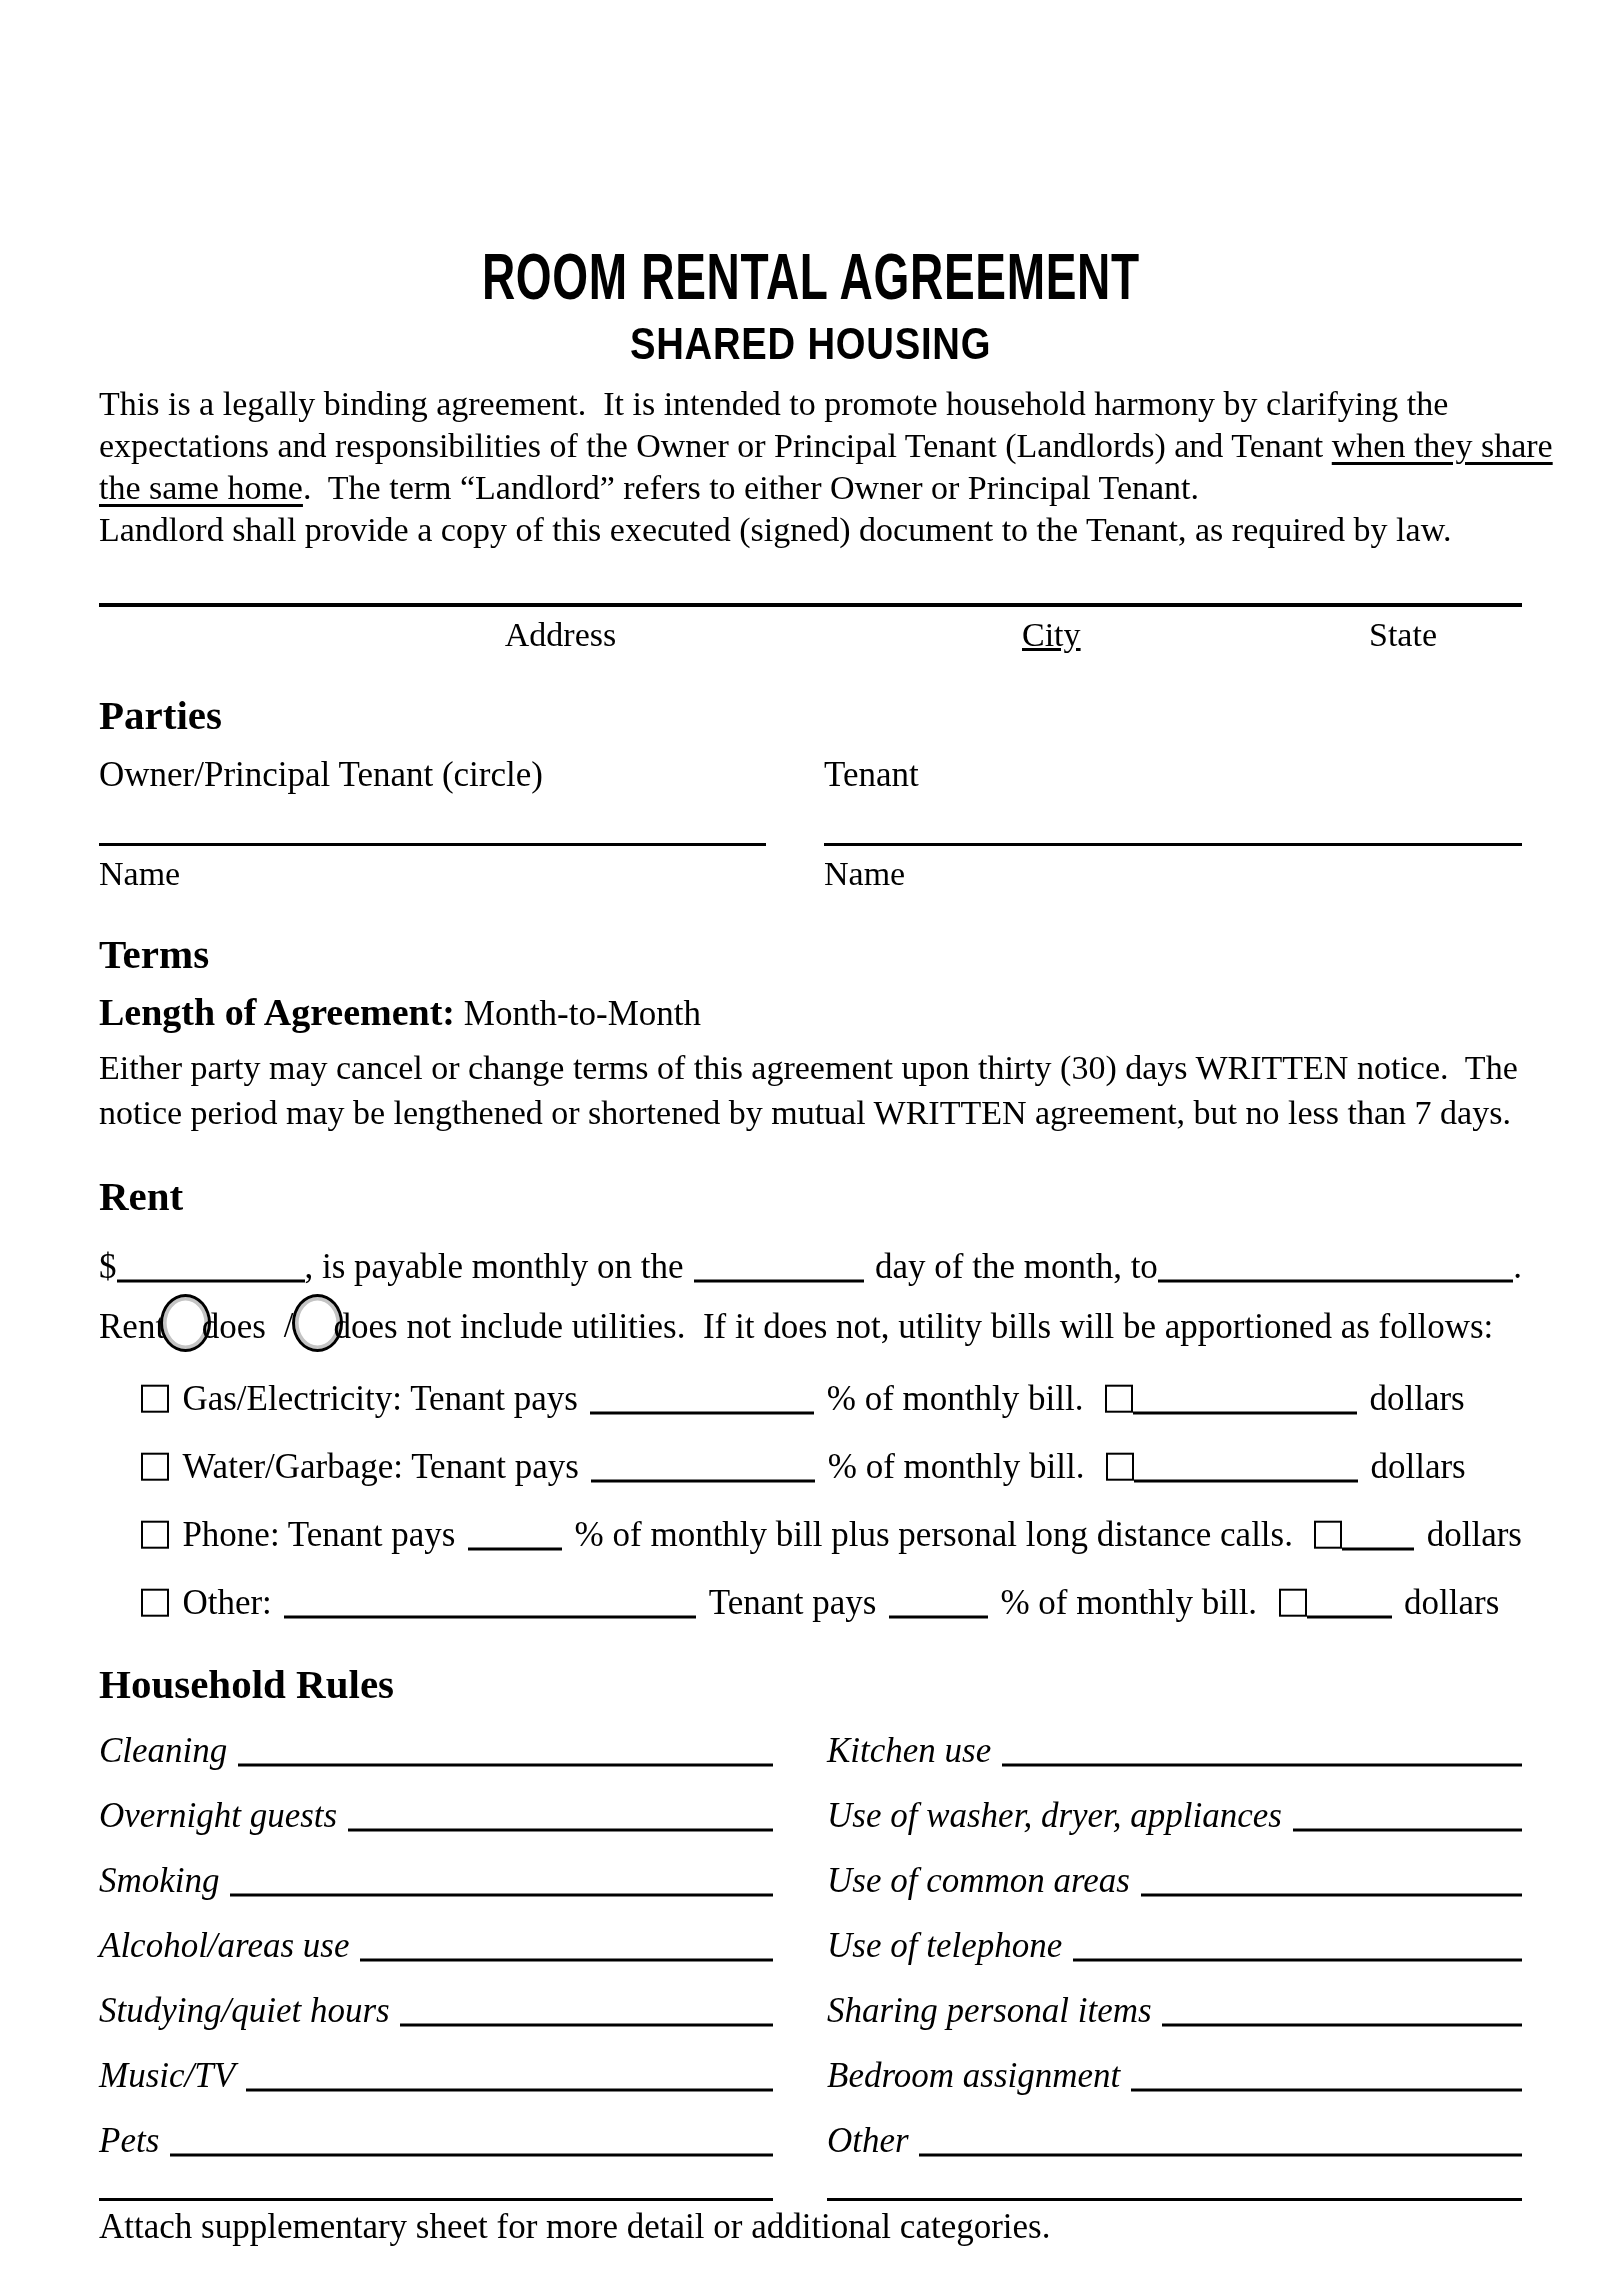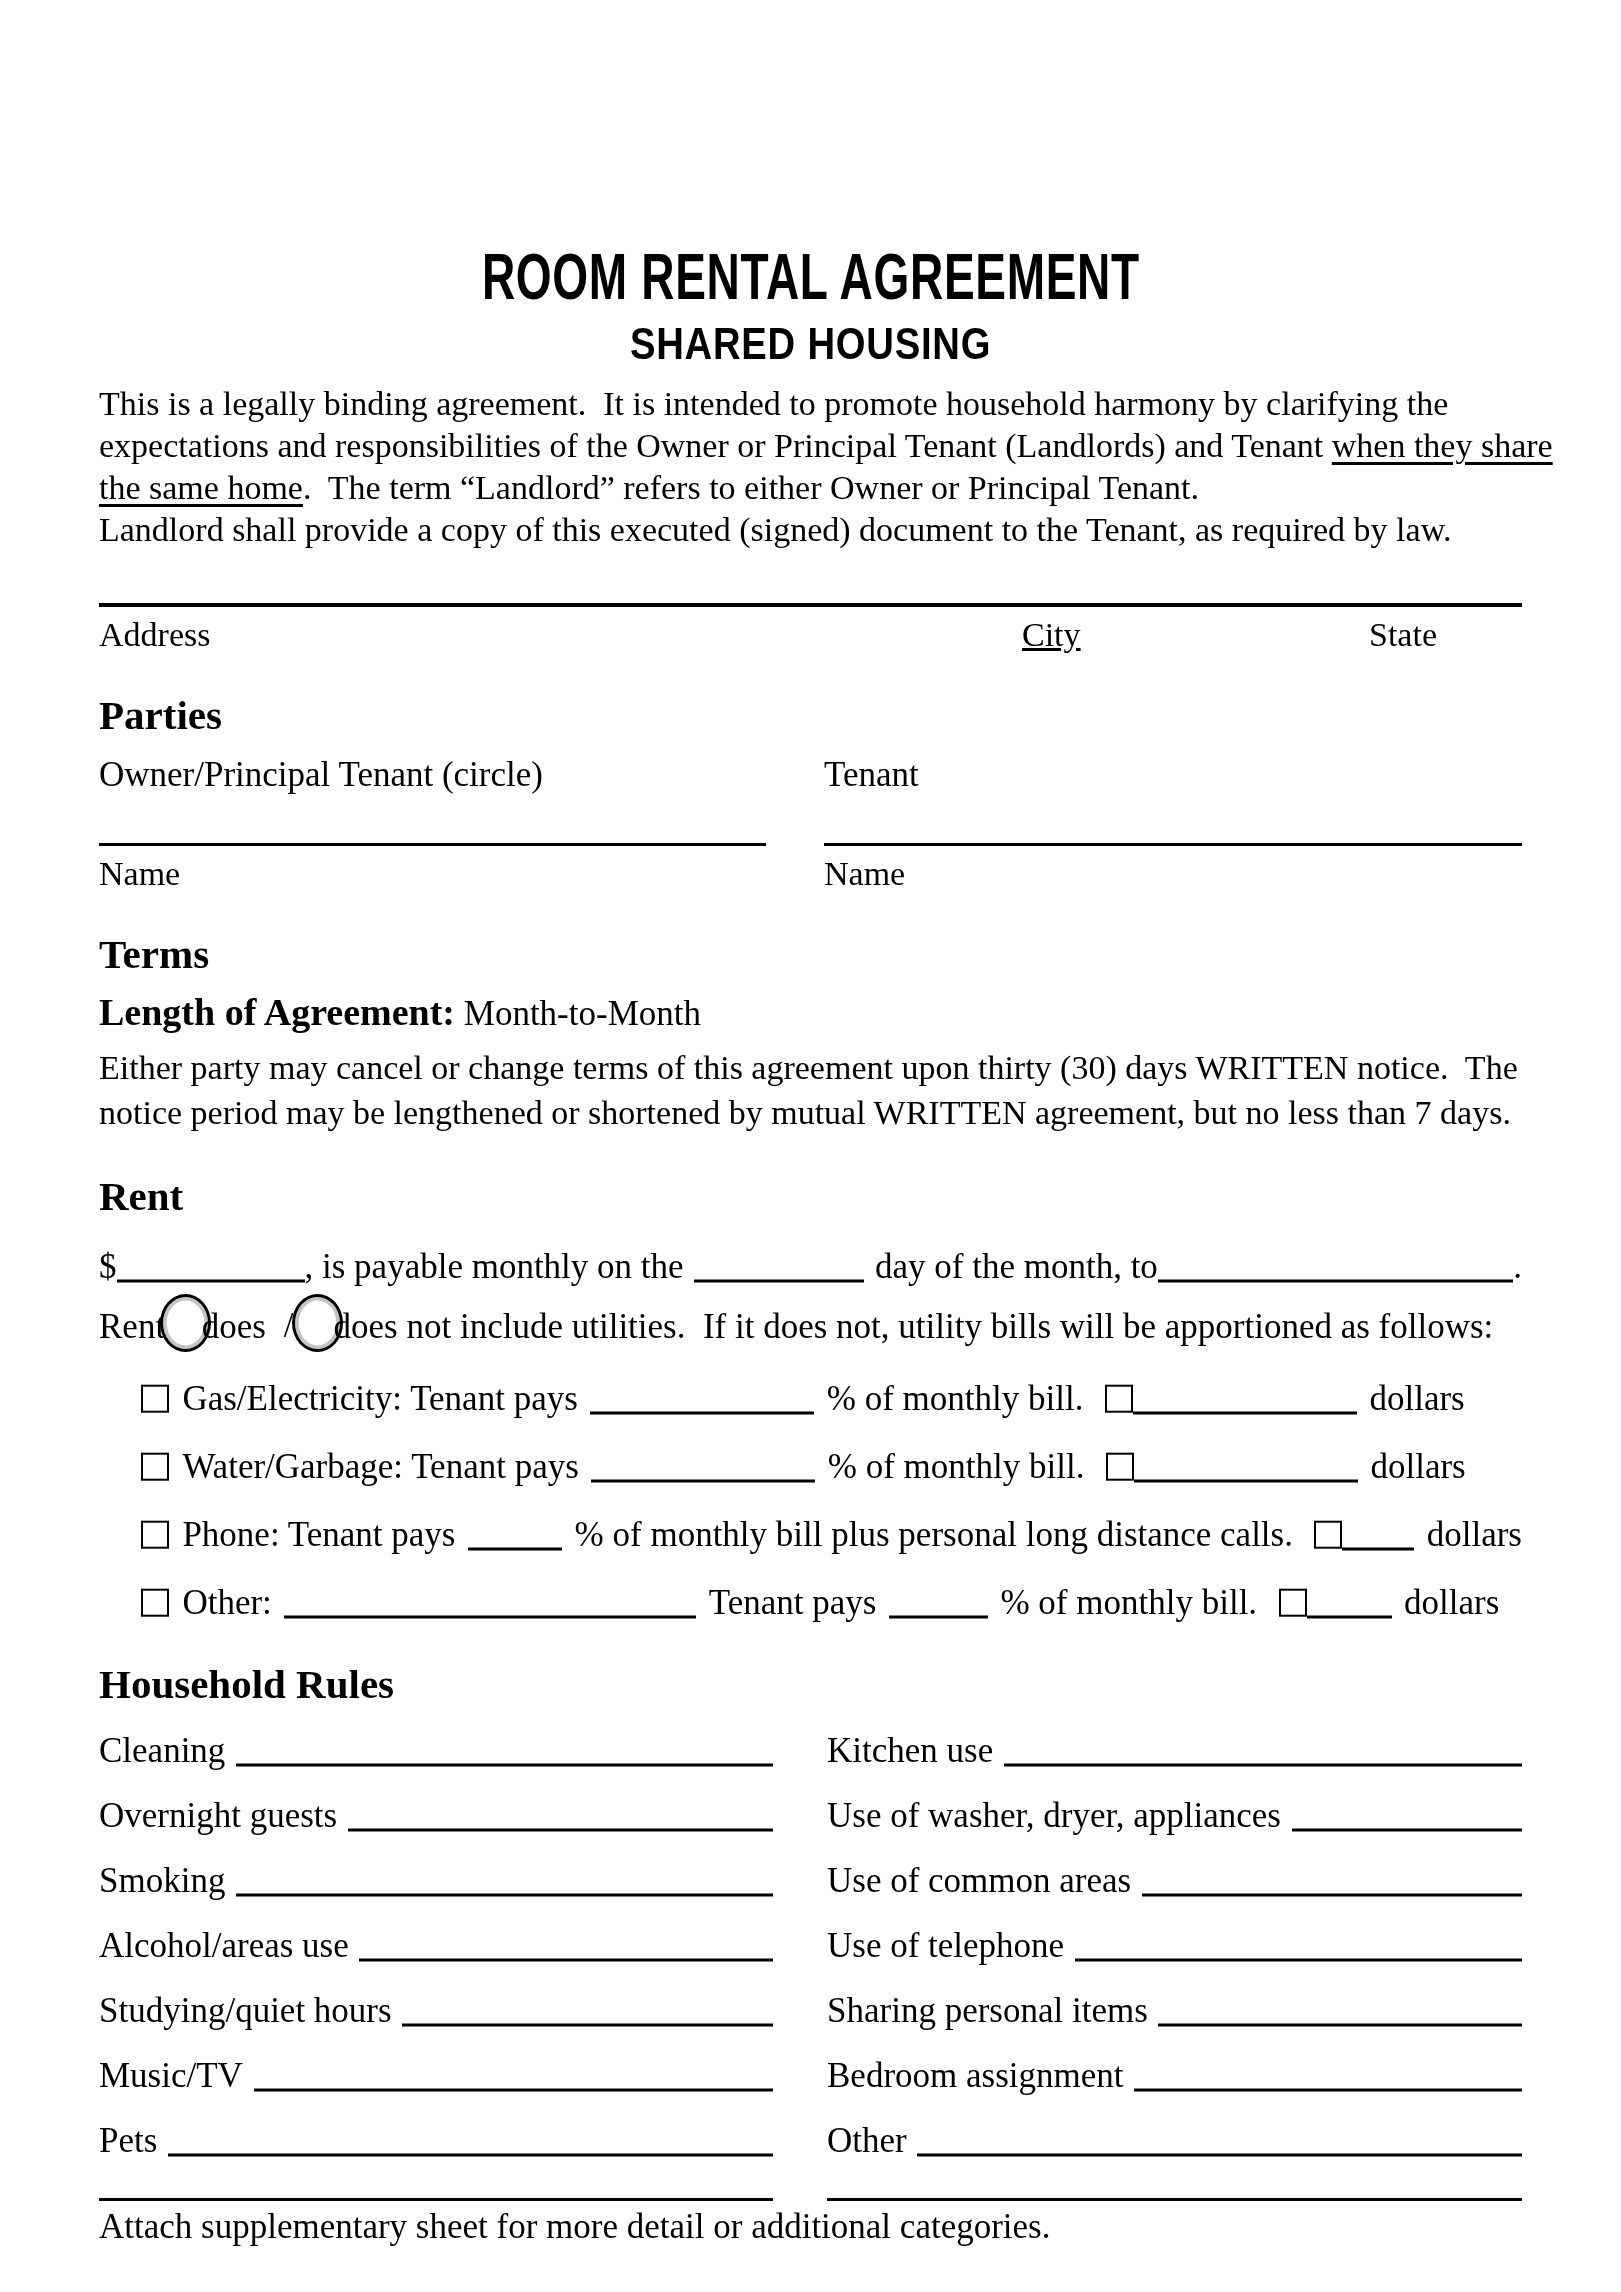--- a/index.html
+++ b/index.html
@@ -32,21 +32,21 @@
   .intro-line { white-space:pre; font-size:34px; line-height:1.24; }
   .uline { text-decoration:underline; text-decoration-thickness:2.7px; text-underline-offset:5.4px; }
 
   
   h3.section { font-size:41px; font-weight:700; margin:38px 0 0 0; line-height:1.1; }
 
   
   .hrline { border:0; border-top:4.5px solid #000; margin:0; }
   .addr-line { margin-top:52px; }
   .labels-row { display:flex; margin-top:7.2px; font-size:34px; }
-  .labels-row .c1 { flex:0 0 923px; }
+  .labels-row .c1 { flex:0 0 923px;text-align:center; }
   .labels-row .c2 { flex:0 0 347px;text-decoration:underline; }
 
   .party-labels { display:flex; margin-top:16px; }
   .party-labels .c1 { flex:0 0 725px; }
 
   .two-col { display:grid; grid-template-columns:667px 1fr; column-gap:58px; }
   .name-lines { margin-top:47px; }
   .nline { border-top:3.6px solid #000; }
   .name-labels { margin-top:7.2px; font-size:34px; }
 
@@ -82,21 +82,21 @@
   }
   .circ1 { margin-left:-5.4px; margin-right:-9px; }
   .circ2 { margin-left:-1.8px; margin-right:-9px; }
   .slash { margin-left:9px; }
   .utilrow { margin-top:26px; padding-left:42px; }
   .utilrow .lbl { margin-right:12.5px; white-space:pre; }
   .utilrow .mid { margin:0 12.5px; white-space:pre; }
   .utilrow .unit { margin-left:12.5px; }
 
   
-  .rules { display:grid; grid-template-columns:674px 1fr; column-gap:54px; row-gap:23px; margin-top:23px; }
+  .rules { display:grid; grid-template-columns:674px 1fr; column-gap:54px; row-gap:23px; margin-top:23px;font-style:italic; }
   .rule { display:flex; align-items:baseline; }
   .rule .rlbl { margin-right:10.7px; white-space:pre; }
   .rule .b { height:23px; }
   .rules-bottom { display:grid; grid-template-columns:674px 1fr; column-gap:54px; margin-top:36px; }
   .bline { border-top:3.6px solid #000; height:0; }
   .note { margin:5.4px 0 0 0; font-size:35px; }
 </style>
 </head>
 <body>
 

